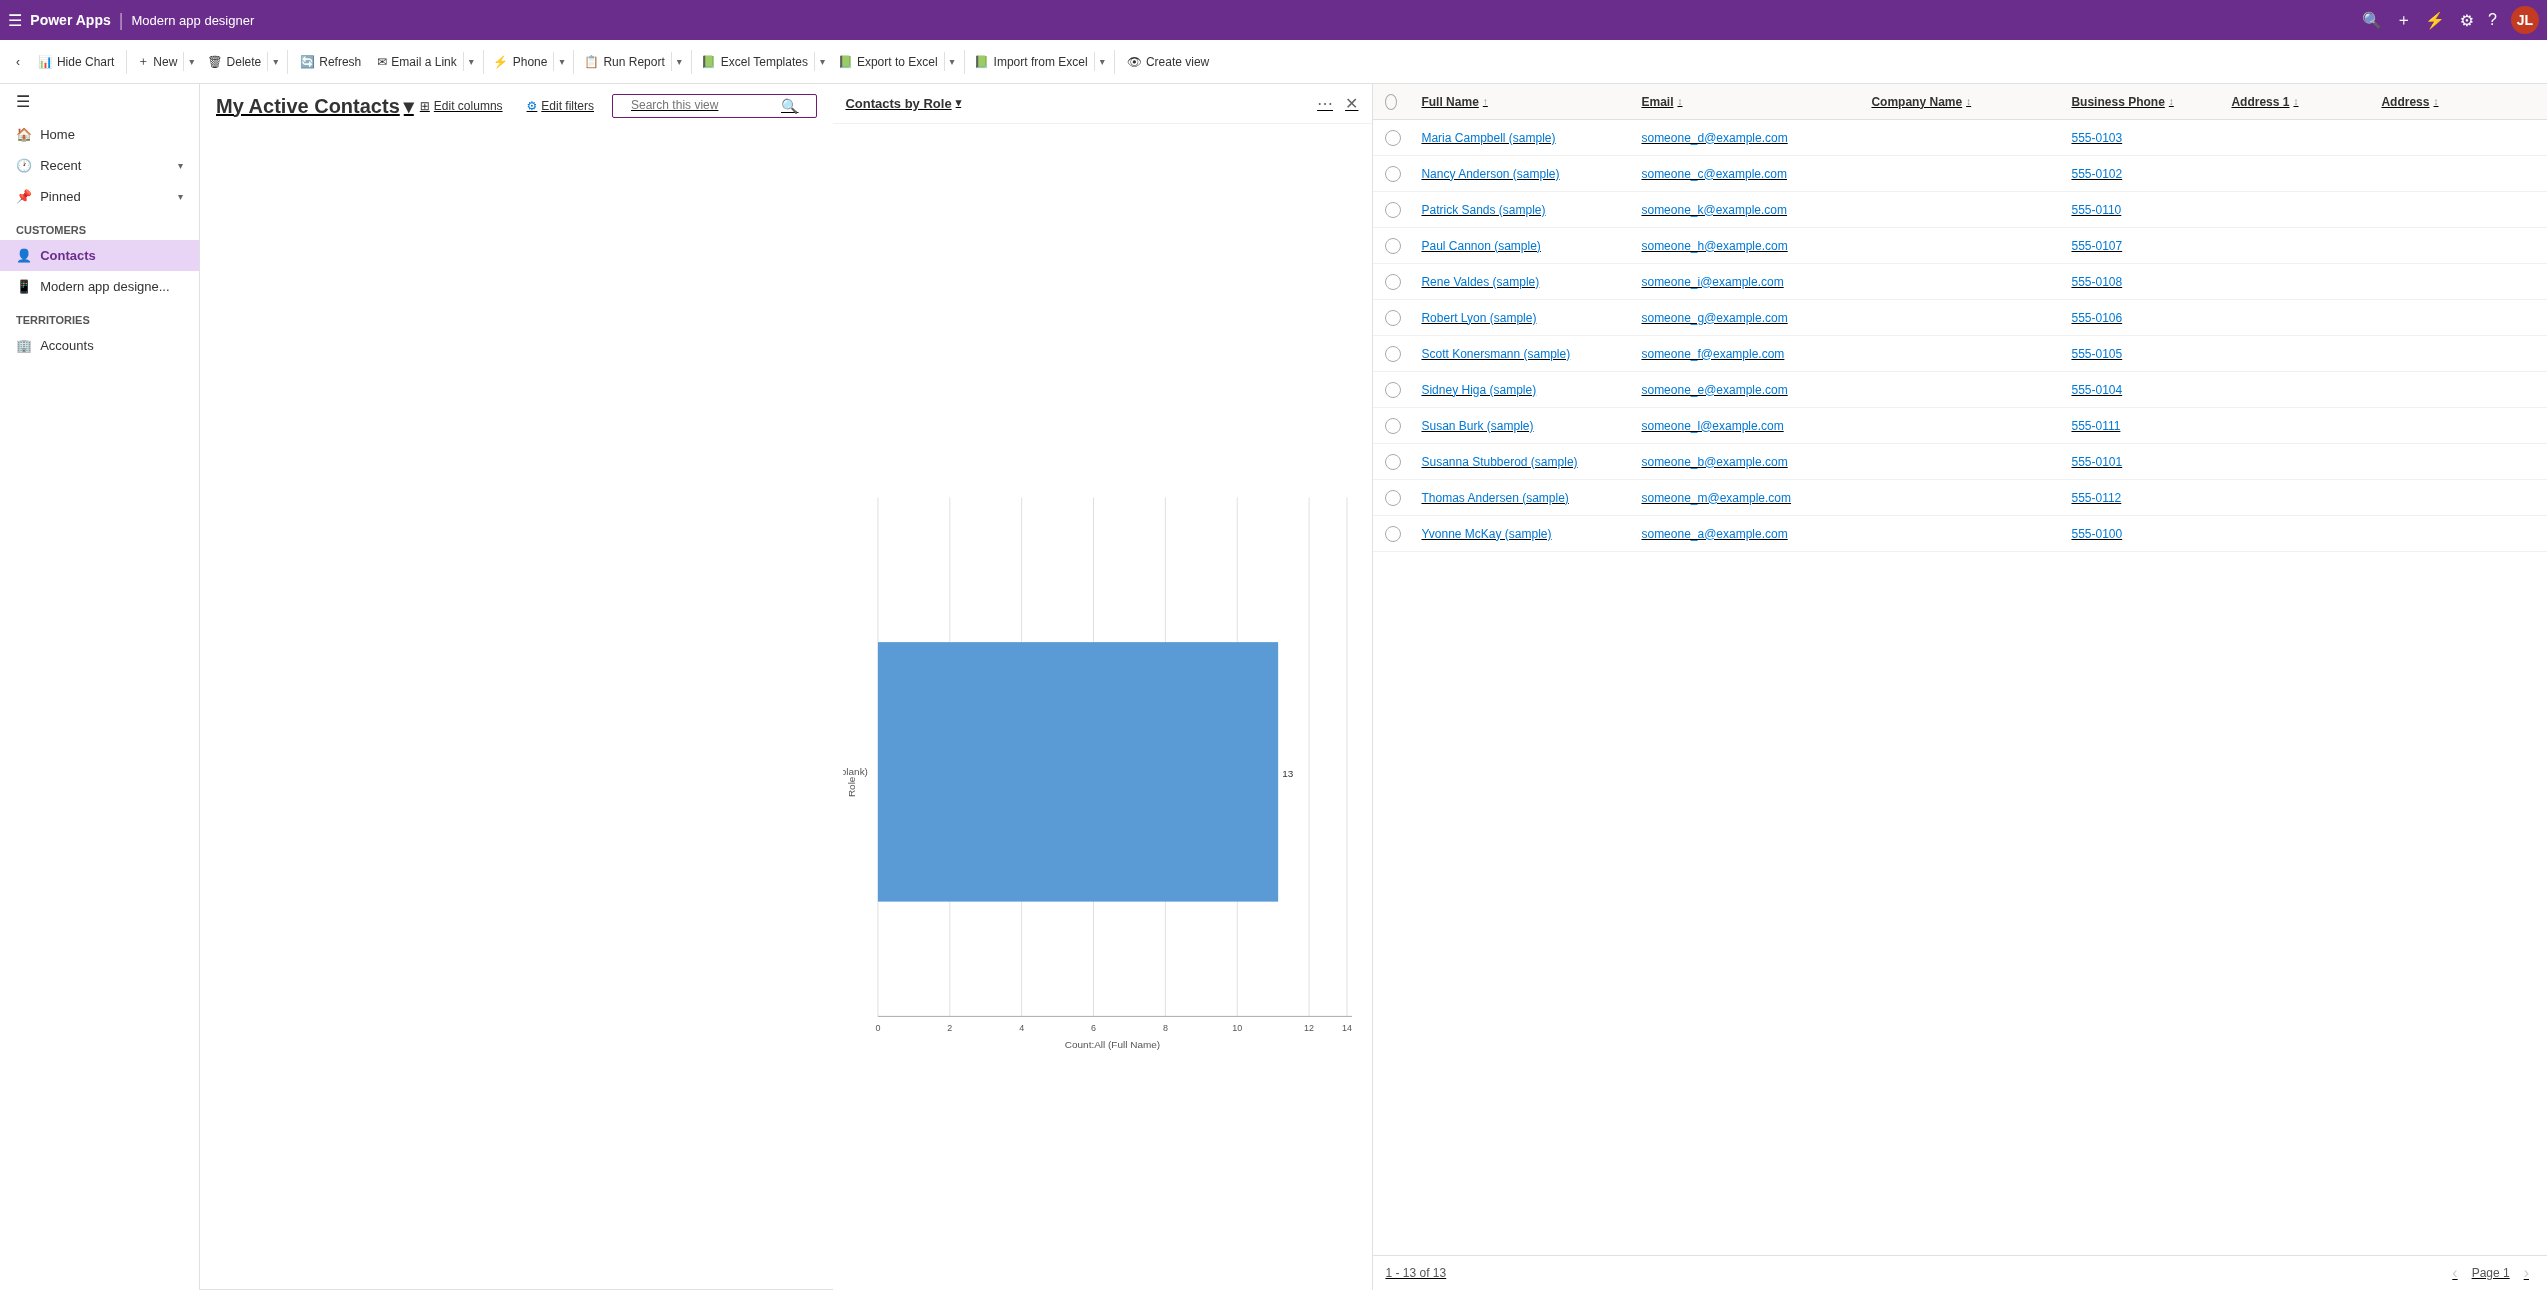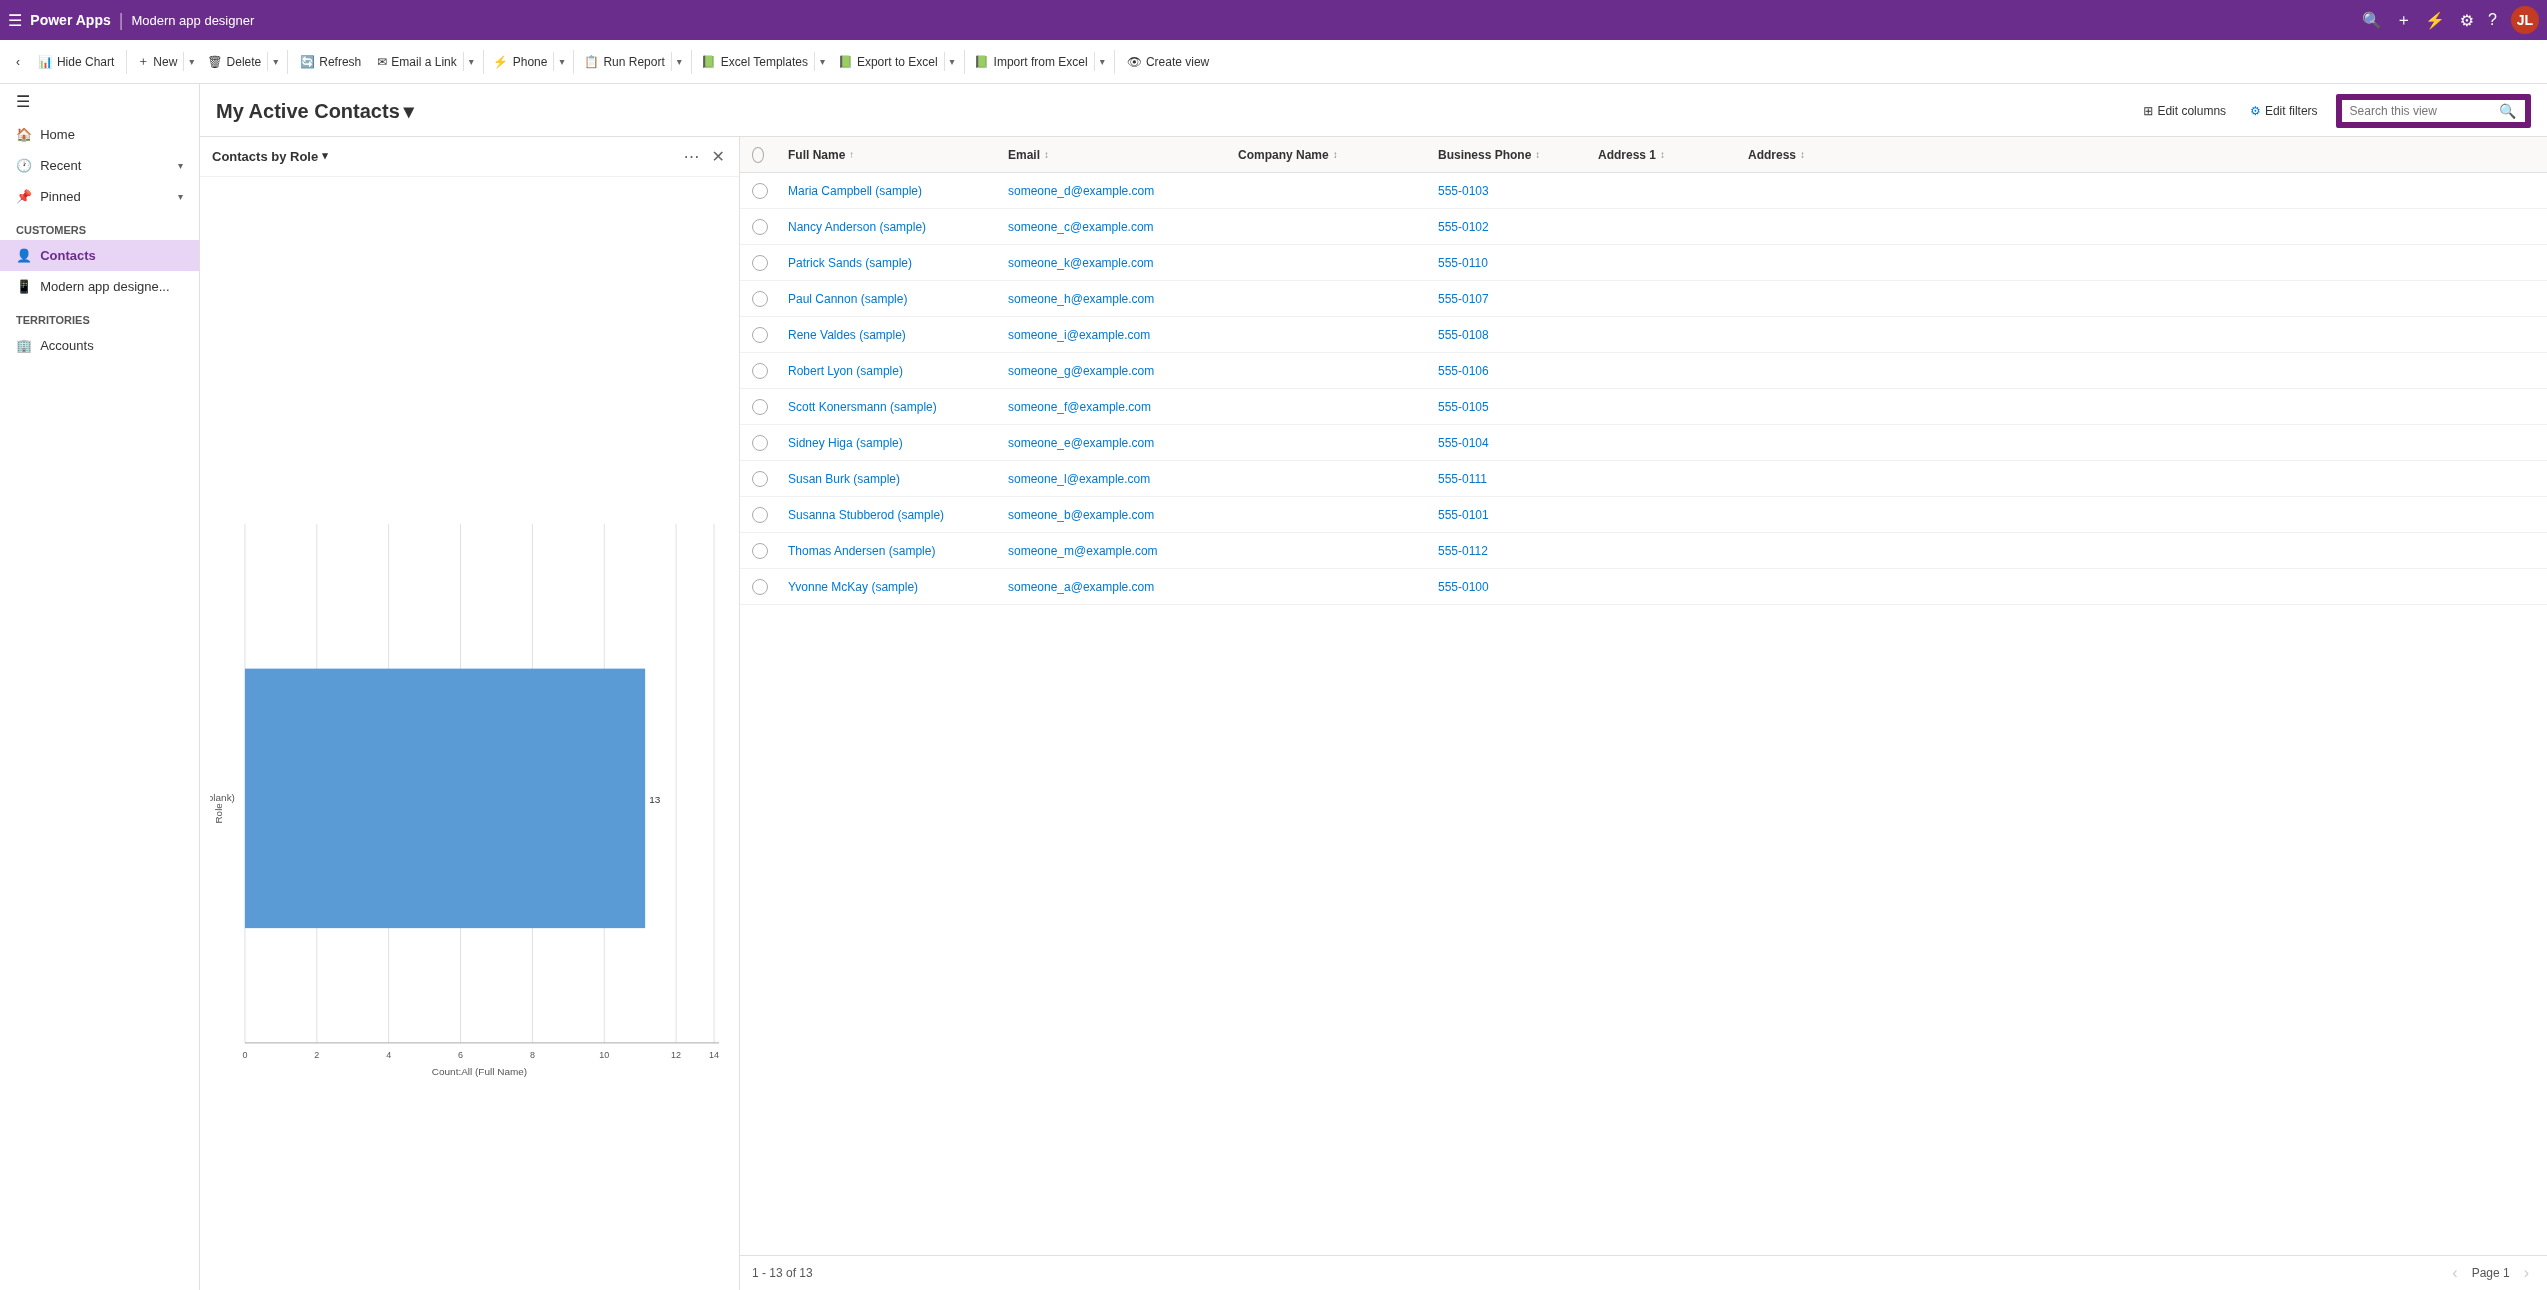--- a/index.html
+++ b/index.html
@@ -140,21 +140,22 @@
       padding: 8px 16px;
       font-size: 16px;
       color: #333;
     }
 
     
     .content-area {
       flex: 1;
       overflow: hidden;
       display: flex;
-      flex-direction: column;
+      flex-direction: row;
+      text-decoration: underline;
     }
 
     
     .view-header {
       background: white;
       padding: 10px 16px 0;
       border-bottom: 1px solid #e0e0e0;
     }
     .view-title-row {
       display: flex;
@@ -182,24 +183,24 @@
       background: none;
       border: none;
       cursor: pointer;
       font-size: 12px;
       color: #333;
       padding: 4px 6px;
       border-radius: 2px;
     }
     .search-view-box {
       display: flex;
-      align-items: center;
-      border: 6px solid #701a75;
+      align-items: flex-start;
+      border: 1px solid #701a75;
       border-radius: 2px;
-      padding: 3px 8px;
+      padding: 3px 18px;
       min-width: 180px;
       background: white;
     }
     .search-view-box input {
       border: none;
       outline: none;
       font-size: 12px;
       background: transparent;
       width: 150px;
       color: #999;

